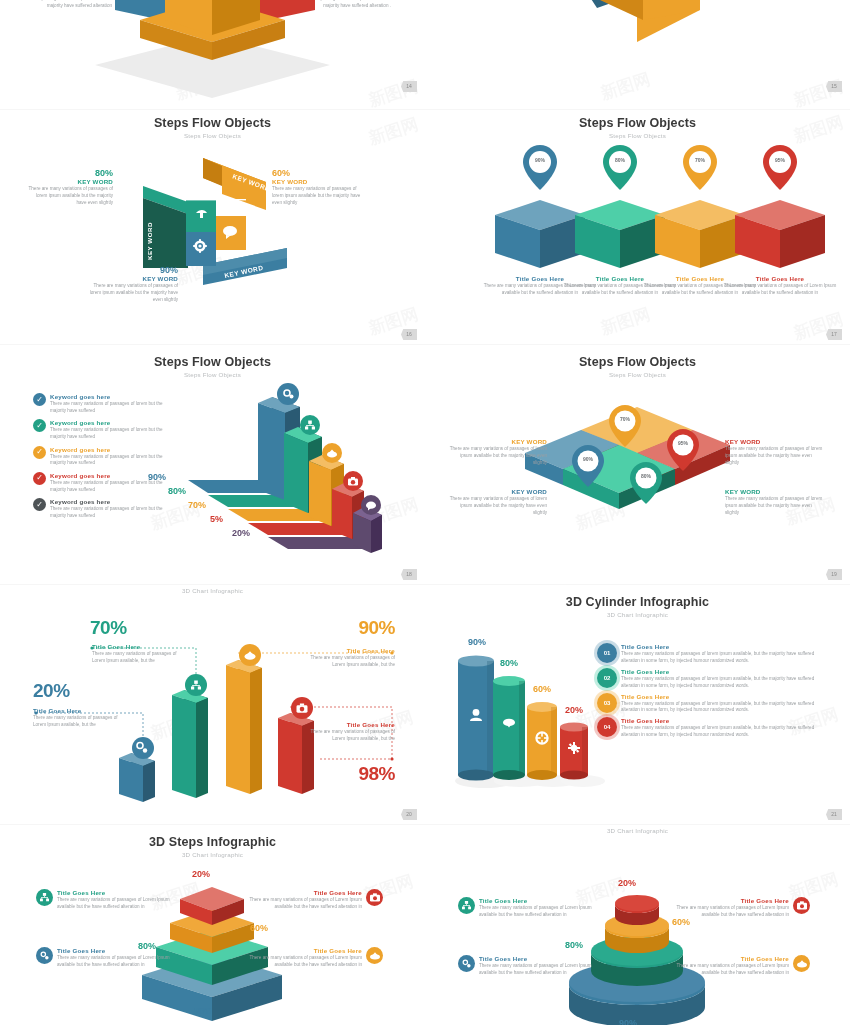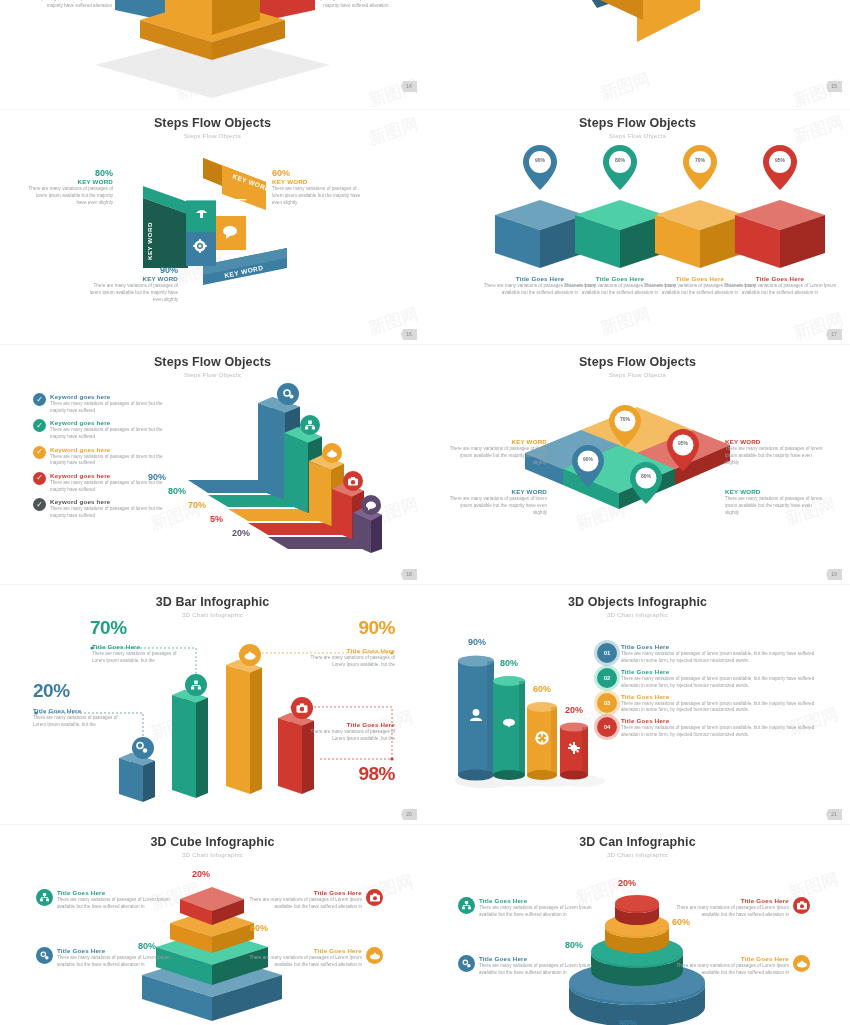--- a/index.html
+++ b/index.html
@@ -428,21 +428,20 @@
     <div style="position:absolute;left:300px;top:143px;width:102px;">
       <div class="kw-h c-teal tleft">KEY WORD</div>
       <div class="kw-b tleft">There are many variations of passages of lorem ipsum available but the majority have even slightly</div>
     </div>
     <div class="pagenum">19</div>
   </div>
 
   <div class="slide col-left" style="top:585px;height:240px;">
     <div class="wm" style="left:150px;top:130px;">新图网</div>
     <div class="wm" style="left:363px;top:128px;">新图网</div>
-    <div class="s-title" style="margin-top:10px;">3D Bar Infographic</div>
     <div class="s-sub">3D Chart Infographic</div>
 
     <svg width="425" height="240" style="position:absolute;left:0;top:0">
 
       <polyline points="36,128 143,128 143,168" fill="none" stroke="#3b7ea1" stroke-width=".7" stroke-dasharray="2,2"></polyline>
       <circle cx="36" cy="128" r="1.6" fill="#3b7ea1"></circle>
       <polyline points="92,63 196,63 196,105" fill="none" stroke="#22a085" stroke-width=".7" stroke-dasharray="2,2"></polyline>
       <circle cx="92" cy="63" r="1.6" fill="#22a085"></circle>
       <polyline points="238,68 392,68" fill="none" stroke="#eda22b" stroke-width=".7" stroke-dasharray="2,2"></polyline>
       <circle cx="392" cy="68" r="1.6" fill="#eda22b"></circle>
@@ -519,21 +518,21 @@
       <div class="kw-h c-red tright">Title Goes Here</div>
       <div class="kw-b tright">There are many variations of passages of Lorem Ipsum available, but the</div>
     </div>
     <div style="position:absolute;left:310px;top:178px;width:85px;" class="huge c-red tright">98%</div>
     <div class="pagenum">20</div>
   </div>
 
   <div class="slide col-right" style="top:585px;height:240px;">
     <div class="wm" style="left:150px;top:120px;">新图网</div>
     <div class="wm" style="left:363px;top:125px;">新图网</div>
-    <div class="s-title" style="margin-top:10px;">3D Objects Infographic</div>
+    <div class="s-title" style="margin-top:10px;">3D Cylinder Infographic</div>
     <div class="s-sub">3D Chart Infographic</div>
 
     <svg width="425" height="240" style="position:absolute;left:0;top:0">
       <ellipse cx="60" cy="196" rx="30" ry="7" fill="#f1f1f1"></ellipse>
       <ellipse cx="95" cy="196" rx="26" ry="6" fill="#f4f4f4"></ellipse>
       <ellipse cx="128" cy="196" rx="24" ry="6" fill="#f4f4f4"></ellipse>
       <ellipse cx="158" cy="196" rx="22" ry="6" fill="#f5f5f5"></ellipse>
 
       <rect x="33" y="76" width="36" height="114" fill="#3b7ea1"></rect>
       <ellipse cx="51" cy="190" rx="18" ry="5.5" fill="#2e647f"></ellipse>
@@ -614,21 +613,21 @@
           <div class="kw-b">There are many variations of passages of lorem ipsum available, but the majority have suffered alteration in some form, by injected humour randomized words.</div>
           </div>
       </div>
     </div>
     <div class="pagenum">21</div>
   </div>
 
   <div class="slide col-left" style="top:825px;height:240px;">
     <div class="wm" style="left:150px;top:60px;">新图网</div>
     <div class="wm" style="left:363px;top:52px;">新图网</div>
-    <div class="s-title" style="margin-top:10px;">3D Cube Infographic</div>
+    <div class="s-title" style="margin-top:10px;">3D Steps Infographic</div>
     <div class="s-sub">3D Chart Infographic</div>
 
     <svg width="425" height="240" style="position:absolute;left:0;top:0">
 
       <polygon points="212,128 282,150 212,172 142,150" fill="#6ea3bd"></polygon>
       <polygon points="142,150 212,172 212,196 142,174" fill="#3b7ea1"></polygon>
       <polygon points="212,172 282,150 282,174 212,196" fill="#2e647f"></polygon>
 
       <polygon points="212,104 268,122 212,140 156,122" fill="#4ecfa8"></polygon>
       <polygon points="156,122 212,140 212,160 156,142" fill="#22a085"></polygon>
@@ -700,21 +699,20 @@
             <polygon points="6,1 9.4,5 2.6,5"></polygon>
           </svg>
       </div>
     </div>
 
   </div>
 
   <div class="slide col-right" style="top:825px;height:240px;">
     <div class="wm" style="left:150px;top:55px;">新图网</div>
     <div class="wm" style="left:363px;top:50px;">新图网</div>
-    <div class="s-title" style="margin-top:10px;">3D Can Infographic</div>
     <div class="s-sub">3D Chart Infographic</div>
 
     <svg width="425" height="240" style="position:absolute;left:0;top:0">
 
       <path d="M144,160 a68,20 0 0,0 136,0 l0,22 a68,20 0 0,1 -136,0 z" fill="#2e647f"></path>
       <ellipse cx="212" cy="160" rx="68" ry="20" fill="#3b7ea1"></ellipse>
       <ellipse cx="212" cy="157" rx="68" ry="20" fill="#4a87aa"></ellipse>
 
       <path d="M166,128 a46,15 0 0,0 92,0 l0,18 a46,15 0 0,1 -92,0 z" fill="#176c58"></path>
       <ellipse cx="212" cy="128" rx="46" ry="15" fill="#22a085"></ellipse>

